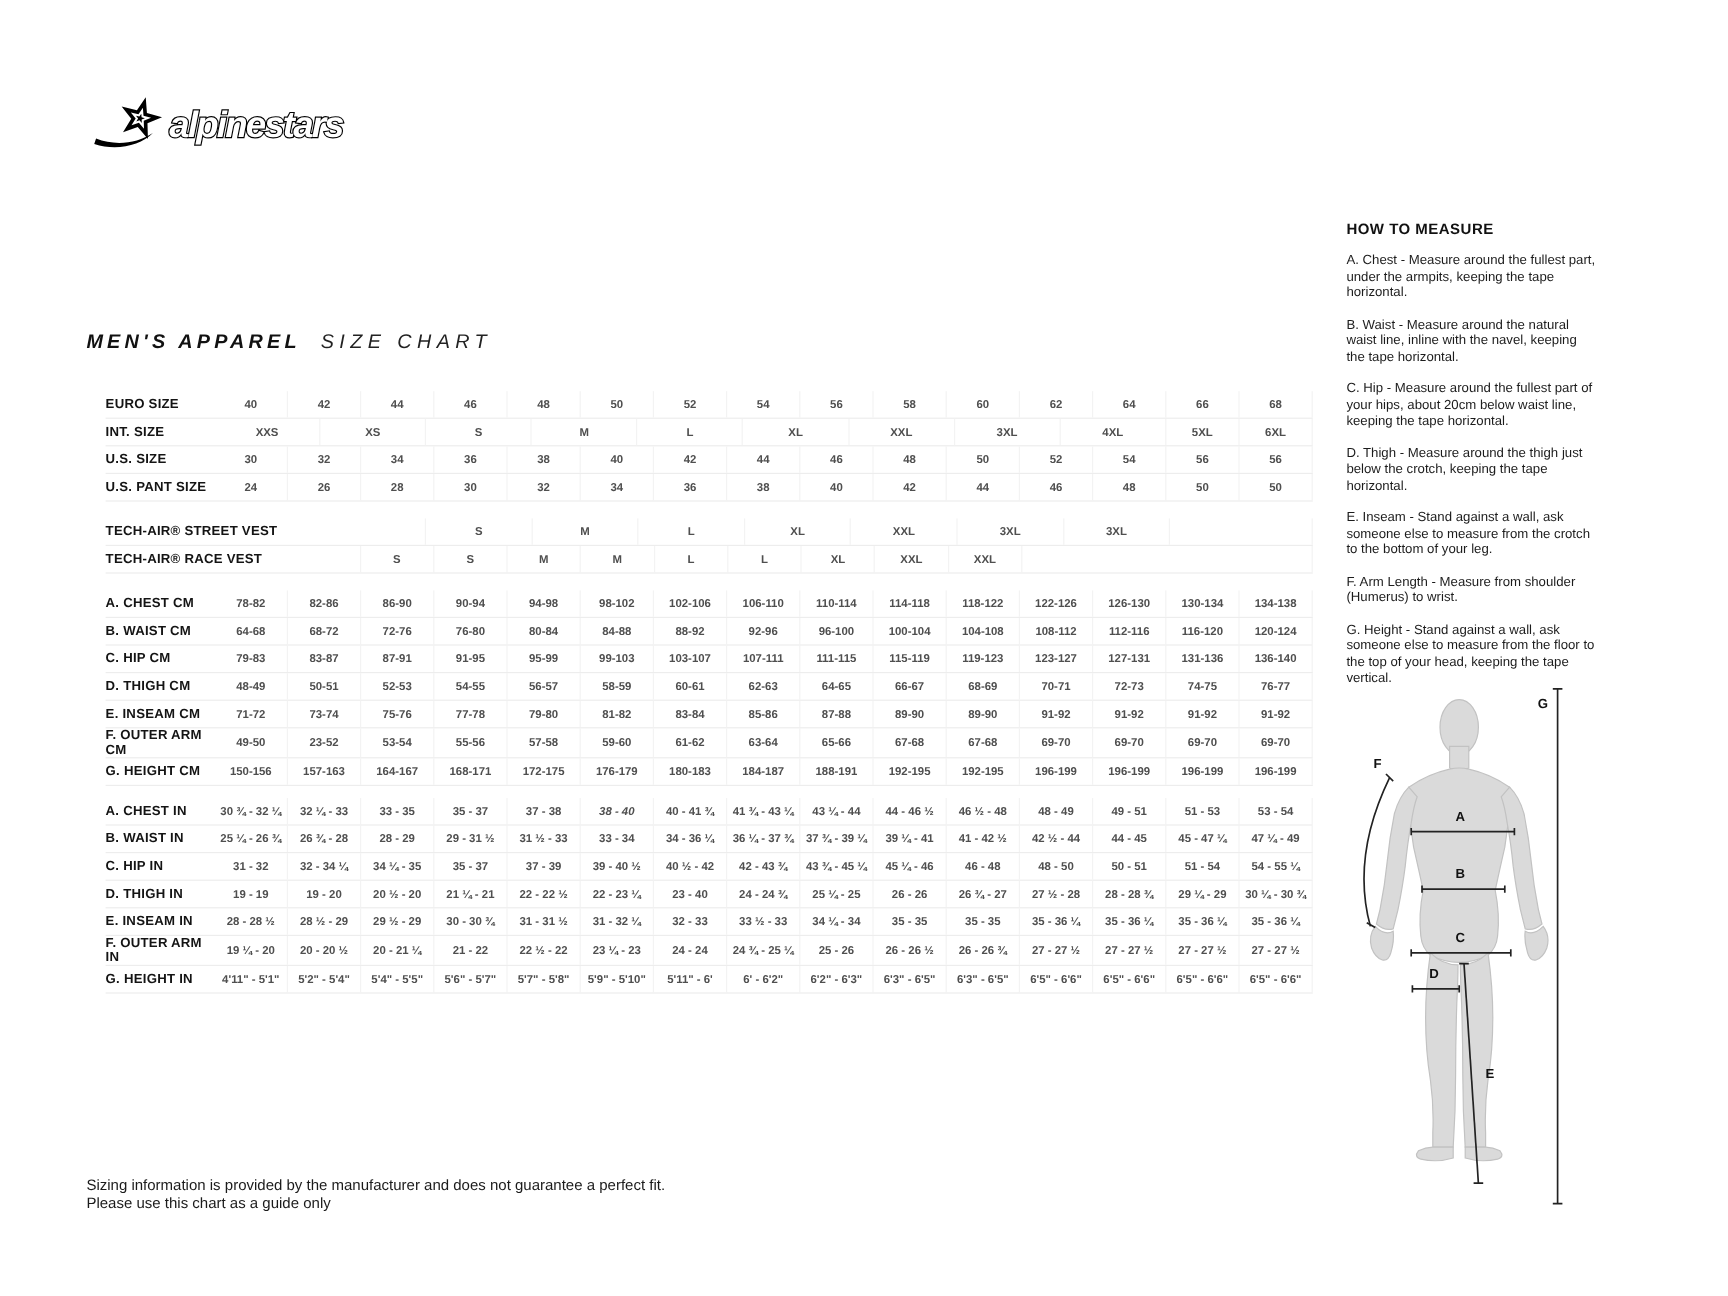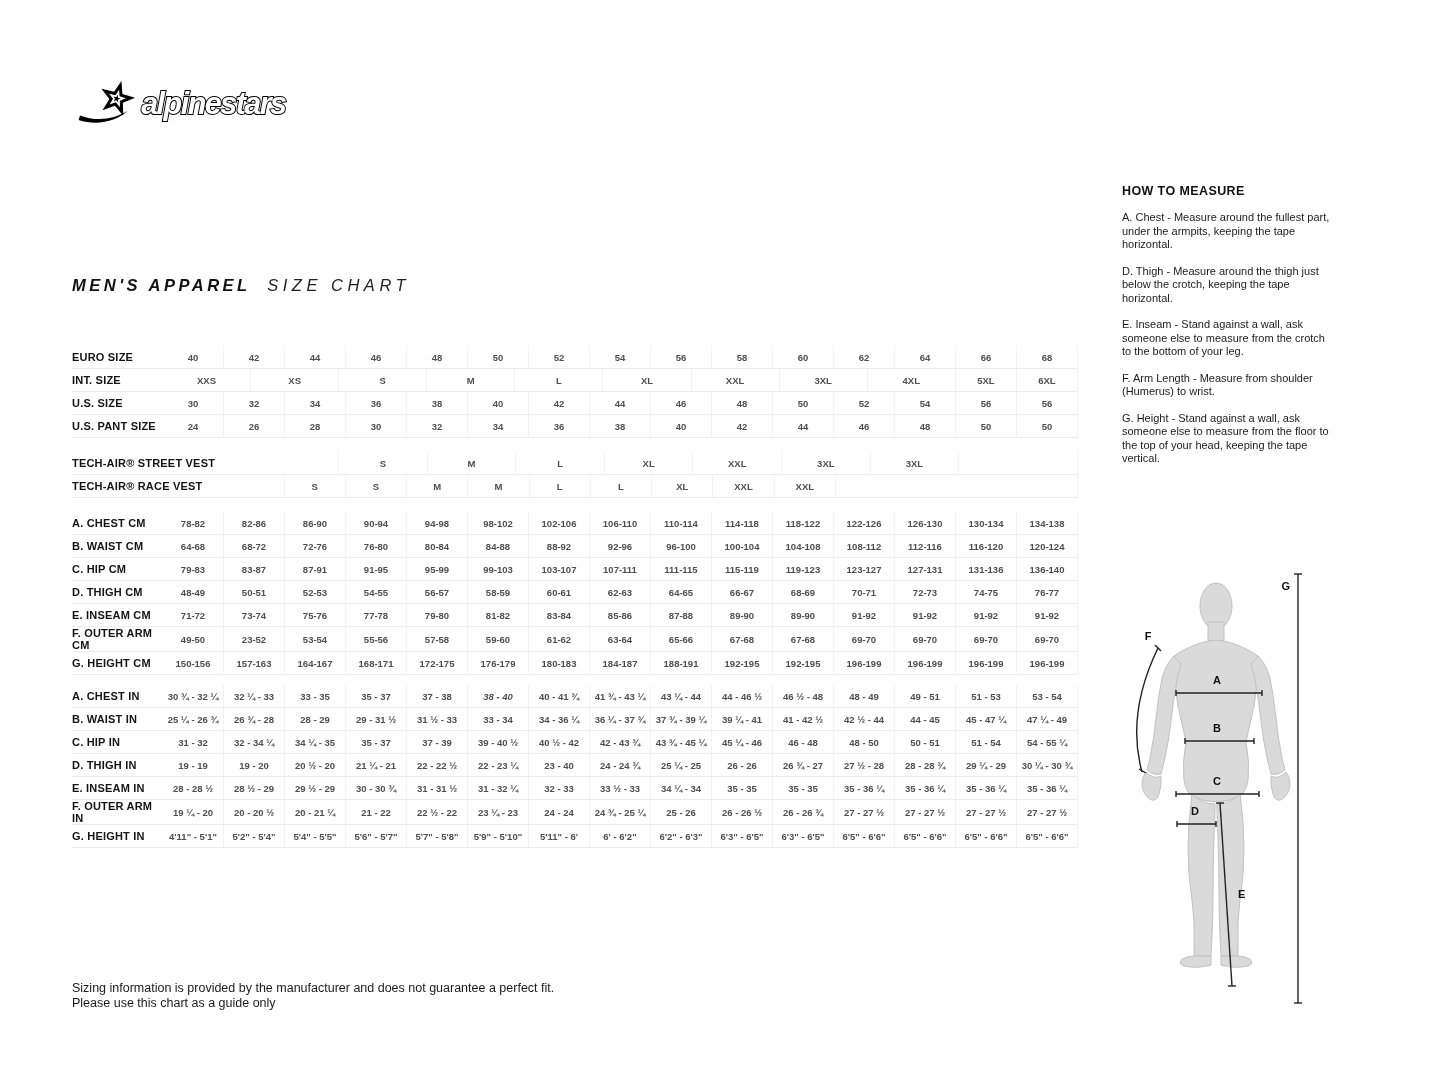--- a/index.html
+++ b/index.html
@@ -7,21 +7,21 @@
     width:1440px;height:1080px;position:relative;background:#ffffff;
     font-family:"Liberation Sans", sans-serif;color:#1a1a1a;overflow:hidden;
   }
   
   .logo{position:absolute;left:77px;top:72px;width:252px;height:64px;}
   
   .title{position:absolute;left:72px;top:276px;font-style:italic;font-size:16.5px;white-space:nowrap;}
   .title-main{font-weight:800;letter-spacing:3.5px;color:#111;}
   .title-sub{font-weight:400;letter-spacing:4.5px;color:#222;margin-left:12px;}
   
-  .size-table{position:absolute;left:72px;top:326px;width:1006px;margin-top:20px;}
+  .size-table{position:absolute;left:88px;top:326px;width:1006px;}
   .t-section{margin-bottom:14px;}
   .t-section.cm{margin-bottom:10px;}
   .t-row{display:flex;align-items:stretch;border-bottom:1px solid #ededed;min-height:22px;}
   .t-label{
     flex:0 0 91px;width:91px;display:flex;align-items:center;
     font-size:11px;font-weight:bold;color:#141414;letter-spacing:.2px;
     white-space:pre;overflow:visible;position:relative;z-index:2;line-height:12px;
   }
   .t-cells{flex:1 1 auto;display:flex;}
   .t-cell{
@@ -455,20 +455,22 @@
           <div class="t-cell" style="flex: 1 1 0px;">6'5" - 6'6"</div>
         </div>
       </div>
     </div>
 </div>
 
 <div class="measure-panel">
   <h3>HOW TO MEASURE</h3>
   <div id="measure-items">
       <p>A. Chest - Measure around the fullest part, under the armpits, keeping the tape horizontal.</p>
+      <p>B. Waist - Measure around the natural waist line, inline with the navel, keeping the tape horizontal.</p>
+      <p>C. Hip - Measure around the fullest part of your hips, about 20cm below waist line, keeping the tape horizontal.</p>
       <p>D. Thigh - Measure around the thigh just below the crotch, keeping the tape horizontal.</p>
       <p>E. Inseam - Stand against a wall, ask someone else to measure from the crotch to the bottom of your leg.</p>
       <p>F. Arm Length - Measure from shoulder (Humerus) to wrist.</p>
       <p>G. Height - Stand against a wall, ask someone else to measure from the floor to the top of your head, keeping the tape vertical.</p>
     </div>
 </div>
 
 <div class="figure">
   <svg viewBox="0 0 210 452" width="210" height="452">
     <g fill="#dadada" stroke="#c2c2c2" stroke-width="1">

